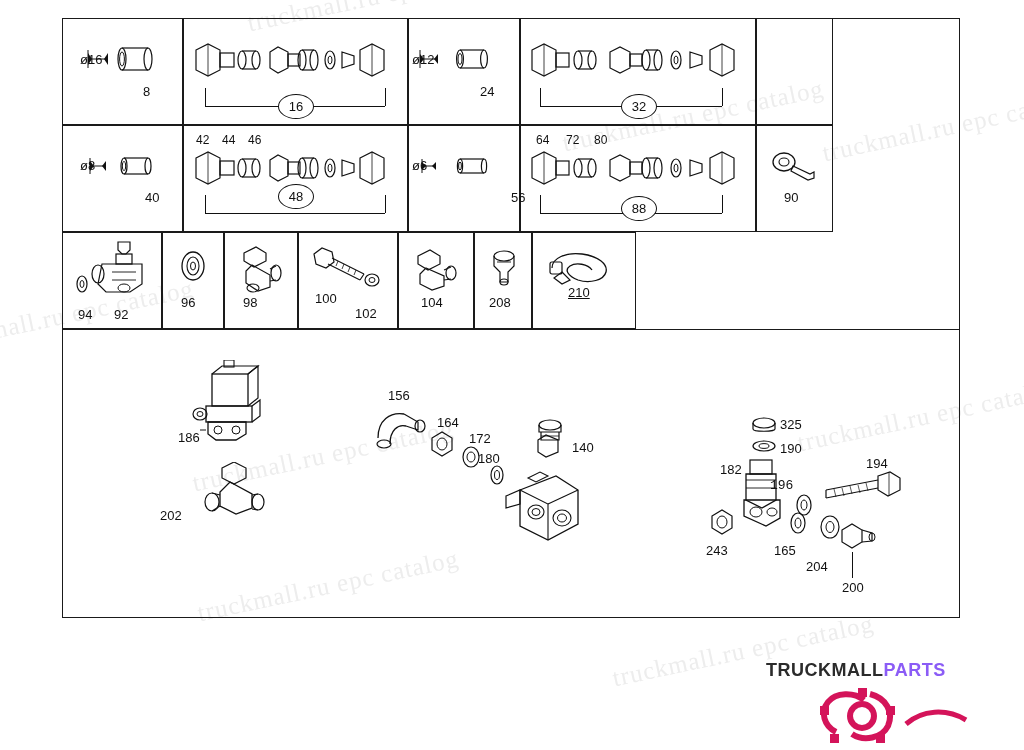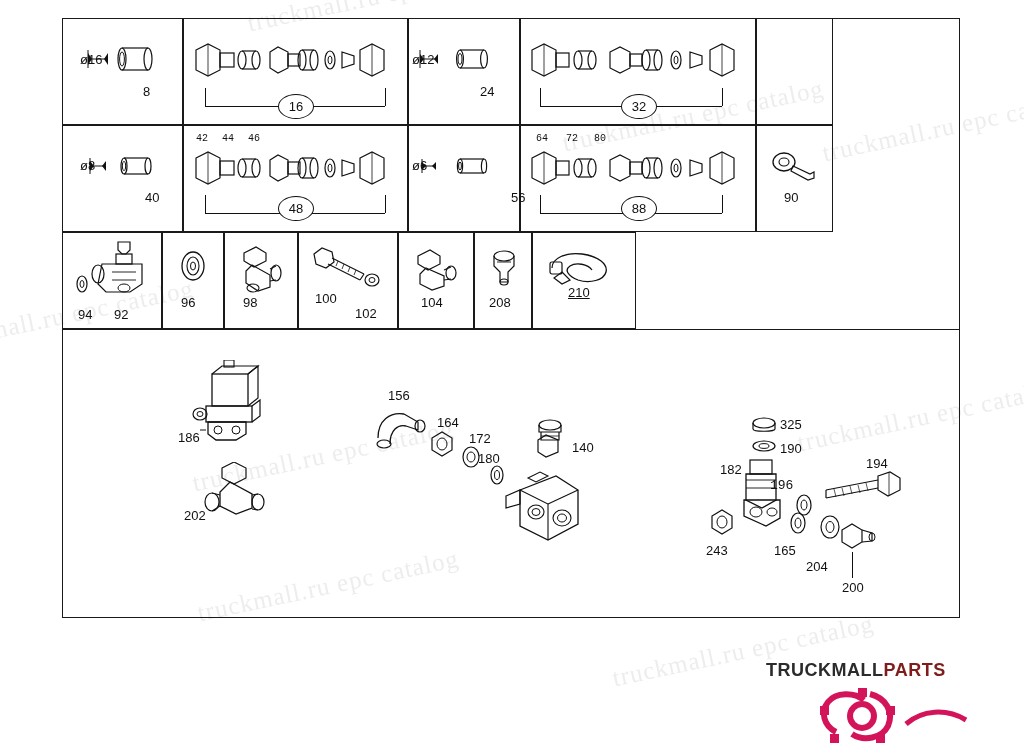--- a/index.html
+++ b/index.html
@@ -14,35 +14,35 @@
     position:absolute;color:#ededed;font-size:25px;letter-spacing:1px;
     font-family:"Liberation Serif", serif;white-space:nowrap;
     transform-origin:left top;user-select:none;
   }
 
   
   .bx{position:absolute;border:1.4px solid #1a1a1a;box-sizing:border-box;}
 
   
   .lb{position:absolute;font-size:13px;font-family:"Liberation Sans",sans-serif;color:#111;white-space:nowrap;}
-  .lb.sm{font-size:10px;font-family:Liberation Mono, monospace;}
+  .lb.sm{font-size:12px;}
   .circ{
     position:absolute;border:1.3px solid #111;border-radius:50%;
     width:34px;height:23px;display:flex;align-items:center;justify-content:center;
     font-size:13px;background:#fff;
   }
   .ln{position:absolute;background:#111;}
   .hln{height:1.1px;}
   .vln{width:1.1px;}
 
   
   #brand{position:absolute;right:8px;bottom:4px;width:250px;height:92px;}
   #brandtxt{position:absolute;left:0;top:6px;font-size:18px;font-weight:bold;letter-spacing:.5px;}
   #brandtxt .b{color:#2b2b2b;}
-  #brandtxt .r{color:#7f1d1d;}
+  #brandtxt .r{color:#8b5cf6;}
   svg{display:block;}
 </style>
 </head>
 <body>
 
 <div id="sheet">
 
   <div class="wm" style="left:245px;top:10px;transform:rotate(-12deg);">truckmall.ru epc catalog</div>
   <div class="wm" style="left:560px;top:130px;transform:rotate(-12deg);">truckmall.ru epc catalog</div>
   <div class="wm" style="left:820px;top:140px;transform:rotate(-12deg);">truckmall.ru epc catalog</div>
@@ -194,21 +194,21 @@
     <ellipse cx="124" cy="20" rx="4" ry="10" fill="none" stroke="#111" stroke-width="1.2"></ellipse>
     <ellipse cx="140" cy="20" rx="5" ry="9" fill="none" stroke="#111" stroke-width="1.2"></ellipse>
     <ellipse cx="140" cy="20" rx="2" ry="4" fill="none" stroke="#111" stroke-width="1"></ellipse>
     <path d="M152,12 L164,16 L164,24 L152,28 Z" fill="none" stroke="#111" stroke-width="1.2"></path>
     <polygon points="170,10 182,4 194,10 194,30 182,36 170,30" fill="none" stroke="#111" stroke-width="1.2"></polygon>
     <line x1="182" y1="4" x2="182" y2="36" stroke="#111" stroke-width="0.8"></line>
   </svg>
   <div class="ln vln" style="left:205px;top:195px;height:18px;"></div>
   <div class="ln vln" style="left:385px;top:195px;height:18px;"></div>
   <div class="ln hln" style="left:205px;top:213px;width:180px;"></div>
-  <div class="circ" style="left:278px;top:196px;">48</div>
+  <div class="circ" style="left:278px;top:184px;">48</div>
 
   <svg style="position:absolute;left:418px;top:152px;" width="80" height="34">
     <line x1="4" y1="7" x2="4" y2="21" stroke="#111" stroke-width="1"></line>
     <line x1="4" y1="14" x2="18" y2="14" stroke="#111" stroke-width="1"></line>
     <polygon points="4,10 8,14 4,18" fill="#111"></polygon>
     <polygon points="18,10 14,14 18,18" fill="#111"></polygon>
     <ellipse cx="42" cy="14" rx="2.6" ry="7" fill="none" stroke="#111" stroke-width="1.2"></ellipse>
     <line x1="42" y1="7" x2="66" y2="7" stroke="#111" stroke-width="1.2"></line>
     <line x1="42" y1="21" x2="66" y2="21" stroke="#111" stroke-width="1.2"></line>
     <ellipse cx="66" cy="14" rx="2.6" ry="7" fill="none" stroke="#111" stroke-width="1.2"></ellipse>
@@ -341,21 +341,21 @@
   <svg style="position:absolute;left:200px;top:462px;" width="72" height="62">
     <path d="M22,6 L34,0 L46,6 L46,16 L34,22 L22,16 Z" fill="none" stroke="#111" stroke-width="1.2"></path>
     <path d="M30,20 L52,32 L52,46 L36,52 L20,44 L20,30 Z" fill="none" stroke="#111" stroke-width="1.3"></path>
     <ellipse cx="12" cy="40" rx="7" ry="9" fill="none" stroke="#111" stroke-width="1.2"></ellipse>
     <line x1="20" y1="33" x2="12" y2="31" stroke="#111" stroke-width="1.1"></line>
     <line x1="20" y1="44" x2="12" y2="49" stroke="#111" stroke-width="1.1"></line>
     <ellipse cx="58" cy="40" rx="6" ry="8" fill="none" stroke="#111" stroke-width="1.2"></ellipse>
     <line x1="52" y1="33" x2="58" y2="32" stroke="#111" stroke-width="1.1"></line>
     <line x1="52" y1="47" x2="58" y2="48" stroke="#111" stroke-width="1.1"></line>
   </svg>
-  <div class="lb" style="left:184px;top:508px;">202</div>
+  <div class="lb" style="left:160px;top:508px;">202</div>
 
   <svg style="position:absolute;left:370px;top:404px;" width="60" height="52">
     <path d="M8,34 C8,16 20,8 34,10" fill="none" stroke="#111" stroke-width="1.3"></path>
     <path d="M20,40 C20,26 28,20 36,22" fill="none" stroke="#111" stroke-width="1.3"></path>
     <ellipse cx="14" cy="40" rx="7" ry="4" fill="none" stroke="#111" stroke-width="1.2"></ellipse>
     <path d="M34,10 L48,18 L48,26 L36,22" fill="none" stroke="#111" stroke-width="1.2"></path>
     <ellipse cx="50" cy="22" rx="5" ry="6" fill="none" stroke="#111" stroke-width="1.2"></ellipse>
   </svg>
   <div class="lb" style="left:388px;top:388px;">156</div>
 

